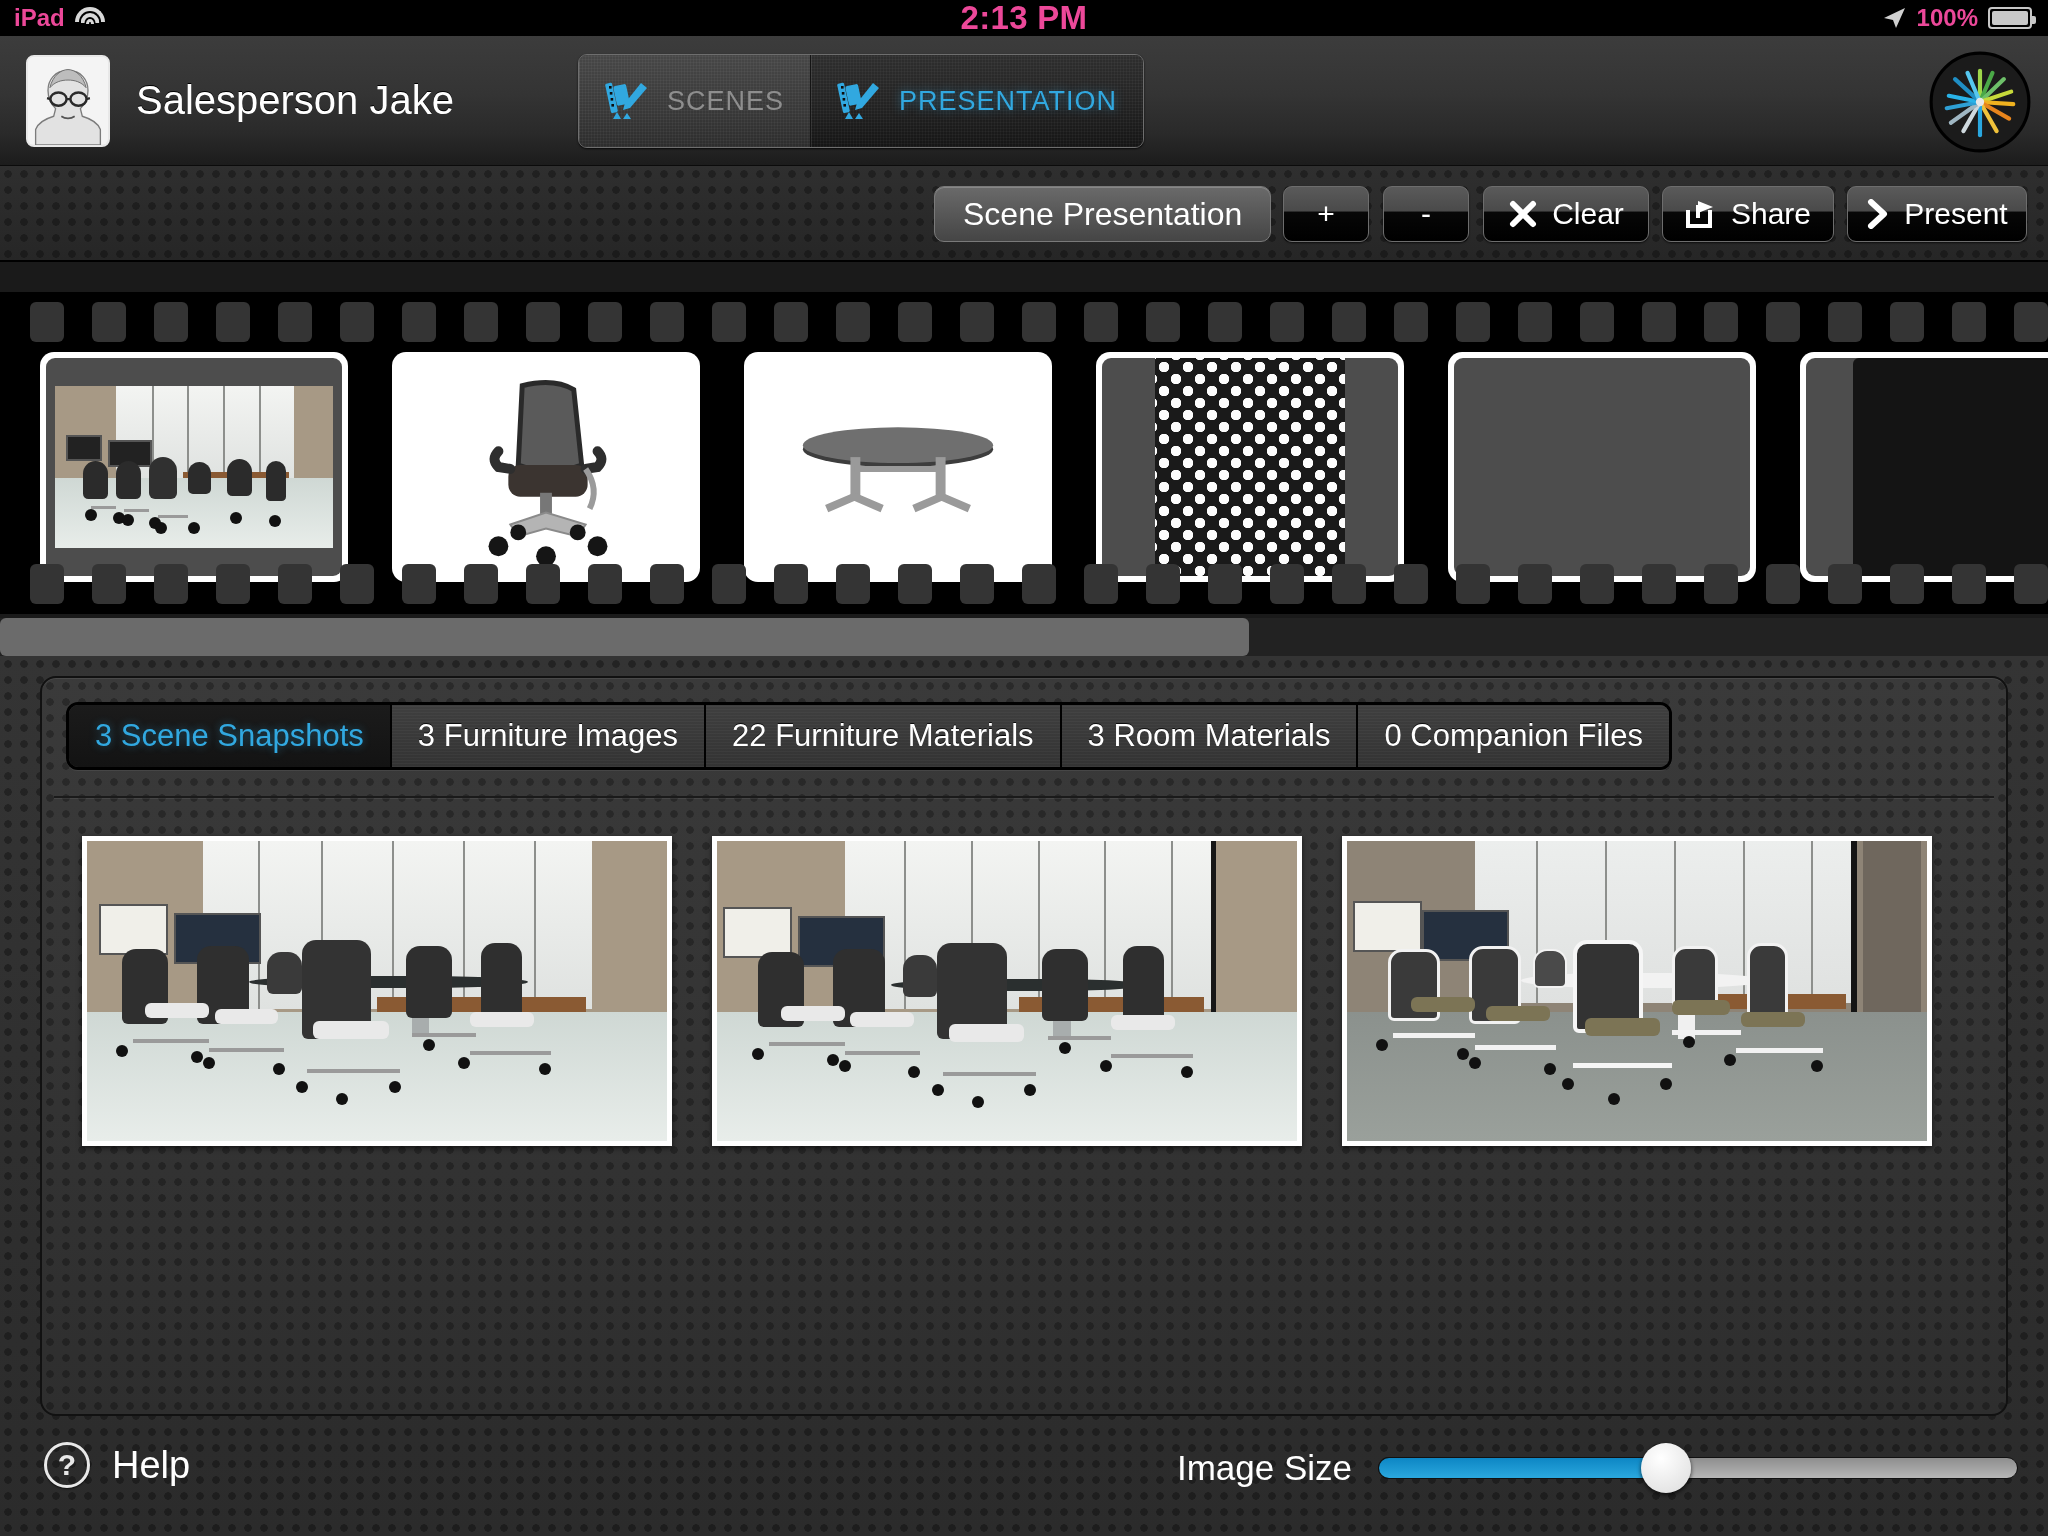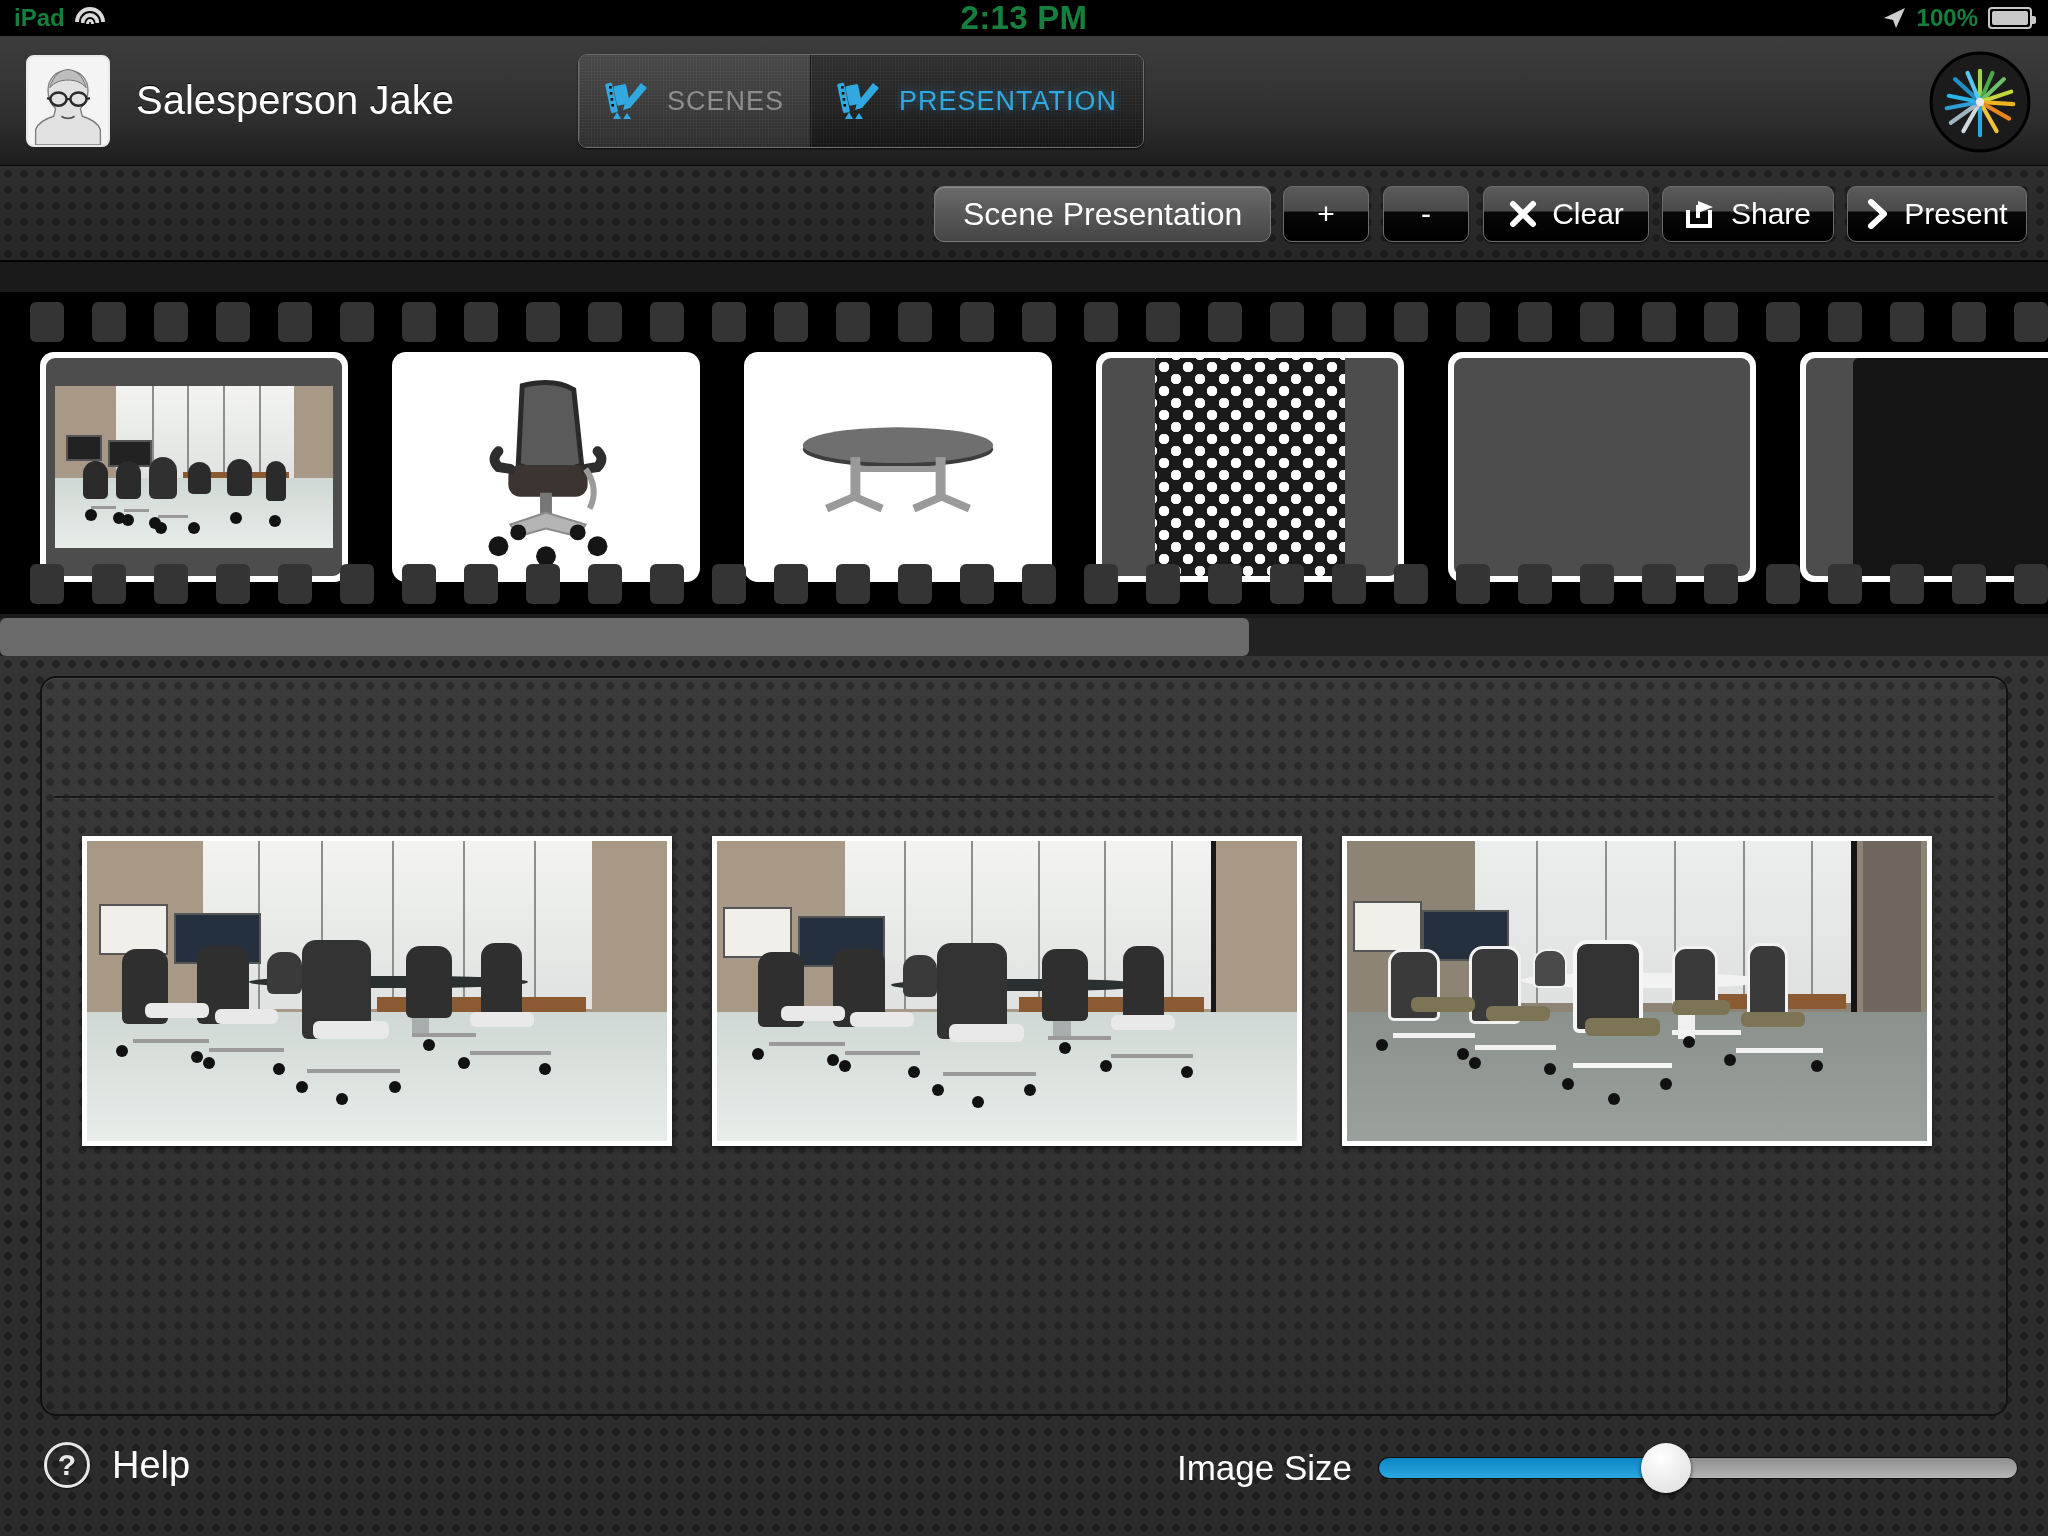--- a/index.html
+++ b/index.html
@@ -8,21 +8,21 @@
     width: 2048px; height: 1536px;
     background: #000;
     font-family: "Liberation Sans", sans-serif;
     overflow: hidden;
   }
   #app { position: relative; width: 2048px; height: 1536px; background: #1a1a1a; }
 
   
   .statusbar {
     position: absolute; top: 0; left: 0; width: 2048px; height: 36px;
-    background: #000; color: #15803d;
+    background: #000; color: #ec4899;
     display: flex; align-items: center;
     font-size: 24px; font-weight: bold;
   }
   .sb-left { display: flex; align-items: center; gap: 10px; padding-left: 14px; }
   .sb-center { position: absolute; left: 0; right: 0; text-align: center; font-size: 33px; letter-spacing: .3px; }
   .sb-right { position: absolute; right: 16px; display: flex; align-items: center; gap: 10px; }
   .wifi-ico { width: 30px; height: 22px; position: relative; }
   .wifi-ico i {
     position: absolute; border: 4px solid #d8d8d8; border-bottom: none;
     border-radius: 50% 50% 0 0 / 100% 100% 0 0; left: 50%; transform: translateX(-50%);
@@ -547,20 +547,37 @@
     </div>
   </div>
 
   <div class="hscroll">
     <div class="bar" id="scrollbar-thumb" style="width: 61%;"></div>
   </div>
 
   <div class="main-bg"></div>
 
   <div class="panel">
+    <div class="tabbar">
+      <div class="ftab active">
+          <span>3 Scene Snapshots</span>
+        </div>
+      <div class="ftab">
+          <span>3 Furniture Images</span>
+        </div>
+      <div class="ftab">
+          <span>22 Furniture Materials</span>
+        </div>
+      <div class="ftab">
+          <span>3 Room Materials</span>
+        </div>
+      <div class="ftab">
+          <span>0 Companion Files</span>
+        </div>
+    </div>
     <div class="tab-sep"></div>
 
     <div class="snaprow">
 
       <div class="snap">
         <div class="inner">
           <div class="render">
             <div class="r-wall"></div>
             <div class="r-glass" style="left:20%;right:12%;bottom:44%">
               <div class="mull" style="left:14%"></div>

